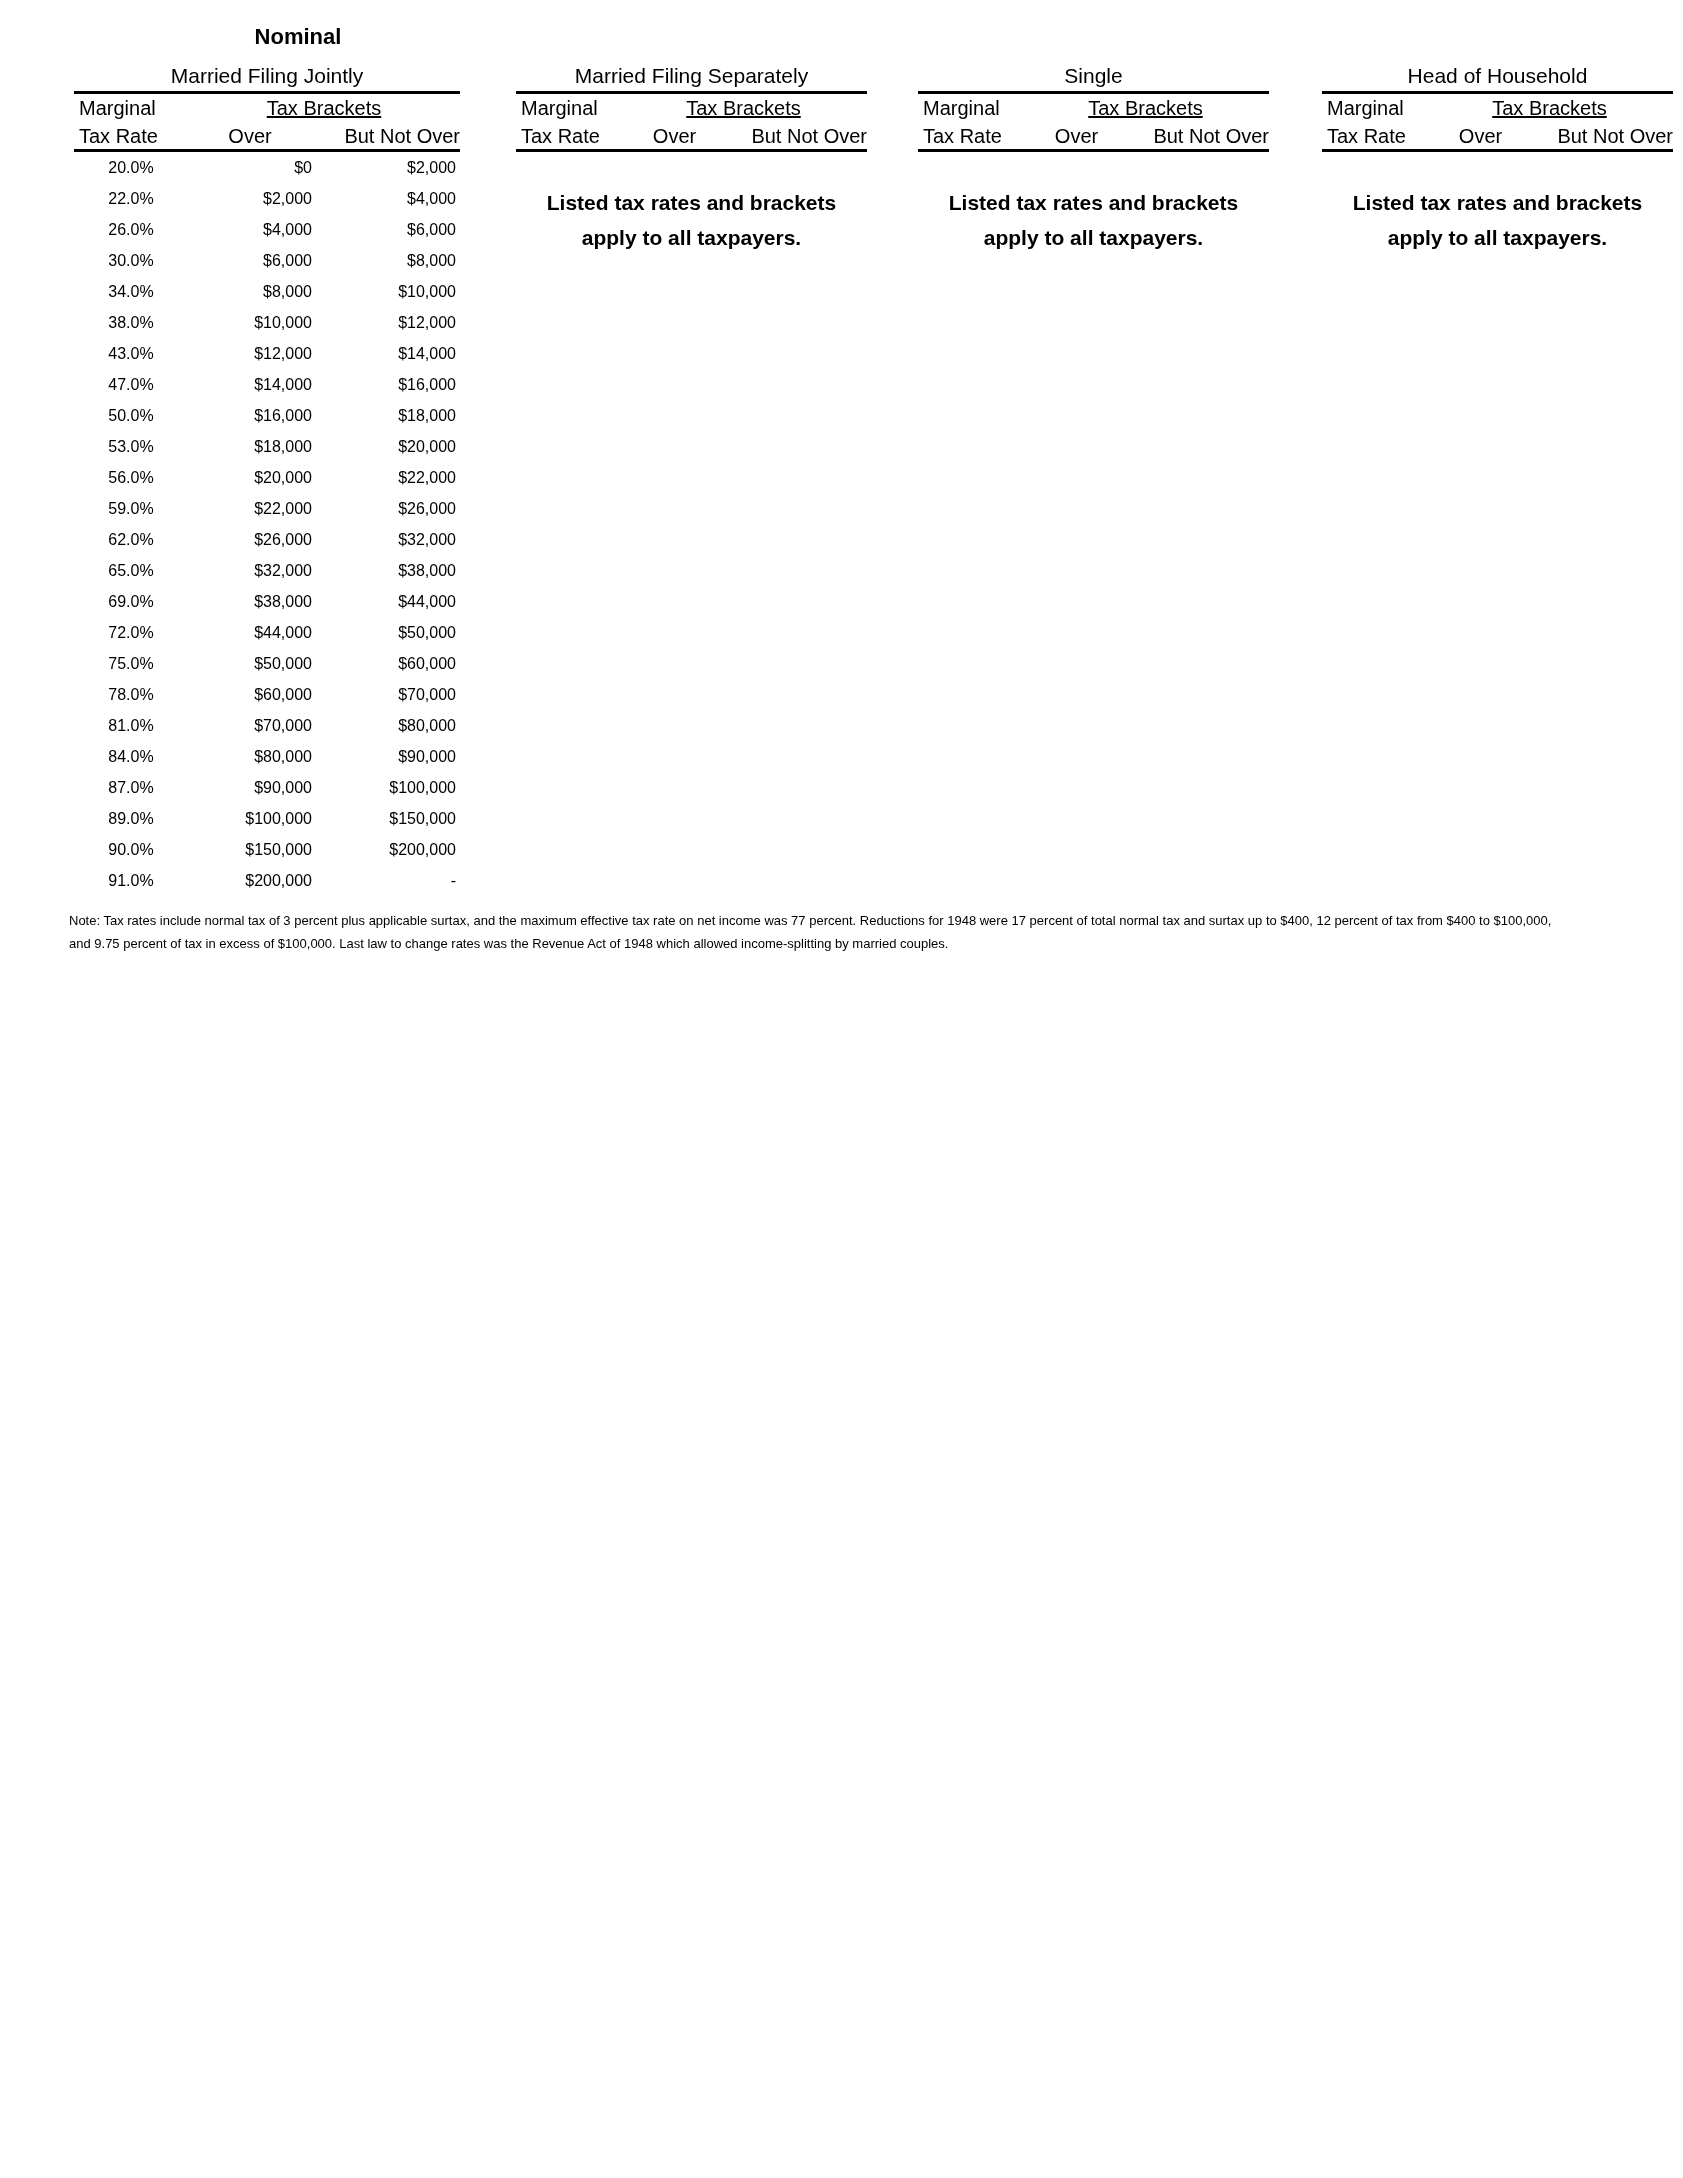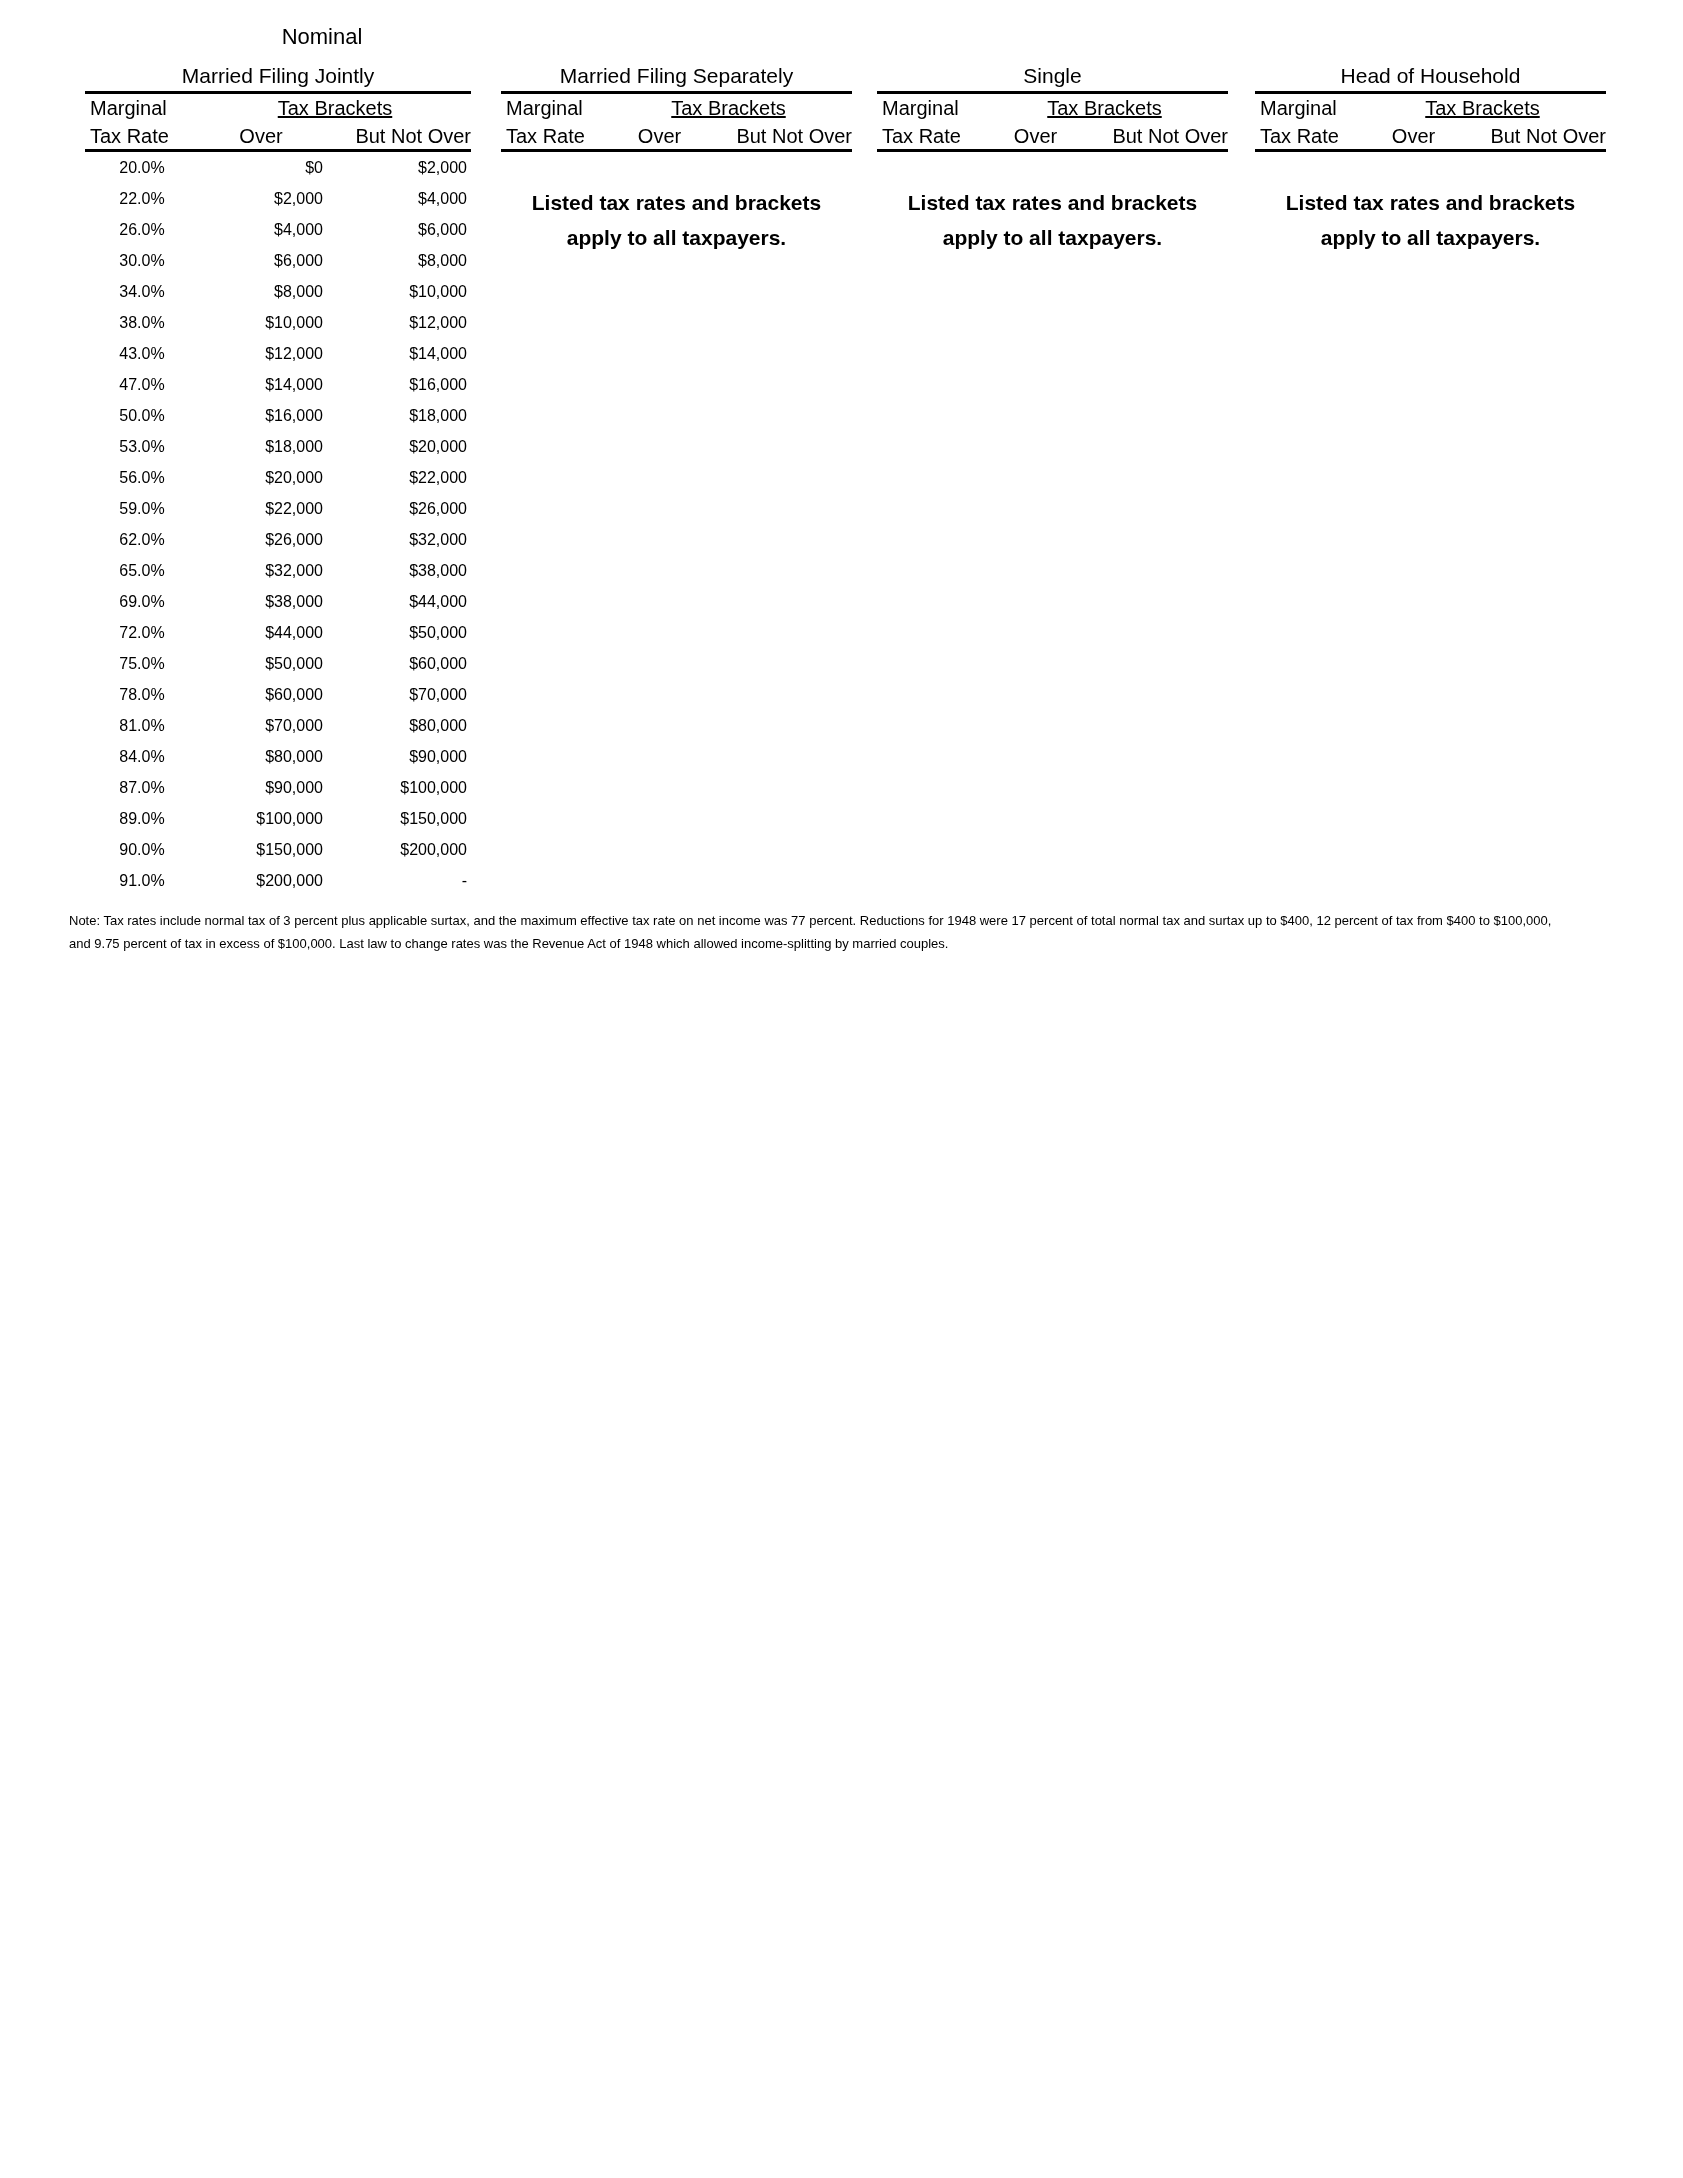--- a/index.html
+++ b/index.html
@@ -4,28 +4,28 @@
 <style>
   * { margin:0; padding:0; box-sizing:border-box; }
   html,body { background:#fff; }
   body {
     width:1683px; height:2178px; position:relative;
     color:#000; font-family:"Liberation Sans", sans-serif;
     overflow:hidden;
   }
   .titlebar { position:absolute; top:24px; left:0; width:1683px; height:30px; }
   .nominal {
-    position:absolute; left:129px; width:386px; text-align:center;
-    font-size:22px; font-weight:normal;
+    position:absolute; left:105px; width:386px; text-align:center;
+    font-size:22px; font-weight:bold;
   }
   .year {
     position:absolute; left:0; width:1663px; text-align:center;
     font-size:22px; font-weight:bold;
   }
-  .groups { position:absolute; top:61px; left:85px; display:flex; }
+  .groups { position:absolute; top:61px; left:74px; display:flex;gap:26px; }
   .group { width:351px; }
   .group.g1 { width:386px; margin-right:30px; }
   .group.g2 { margin-right:25px; }
   .group.g3 { margin-right:27px; }
   .gtitle {
     font-size:21px; font-weight:normal; text-align:center;
     height:33px; line-height:30px; border-bottom:3px solid #000;
   }
   .hrow { display:flex; height:29px; align-items:center; font-size:20px; }
   .hrow2 { border-bottom:3px solid #000; }

